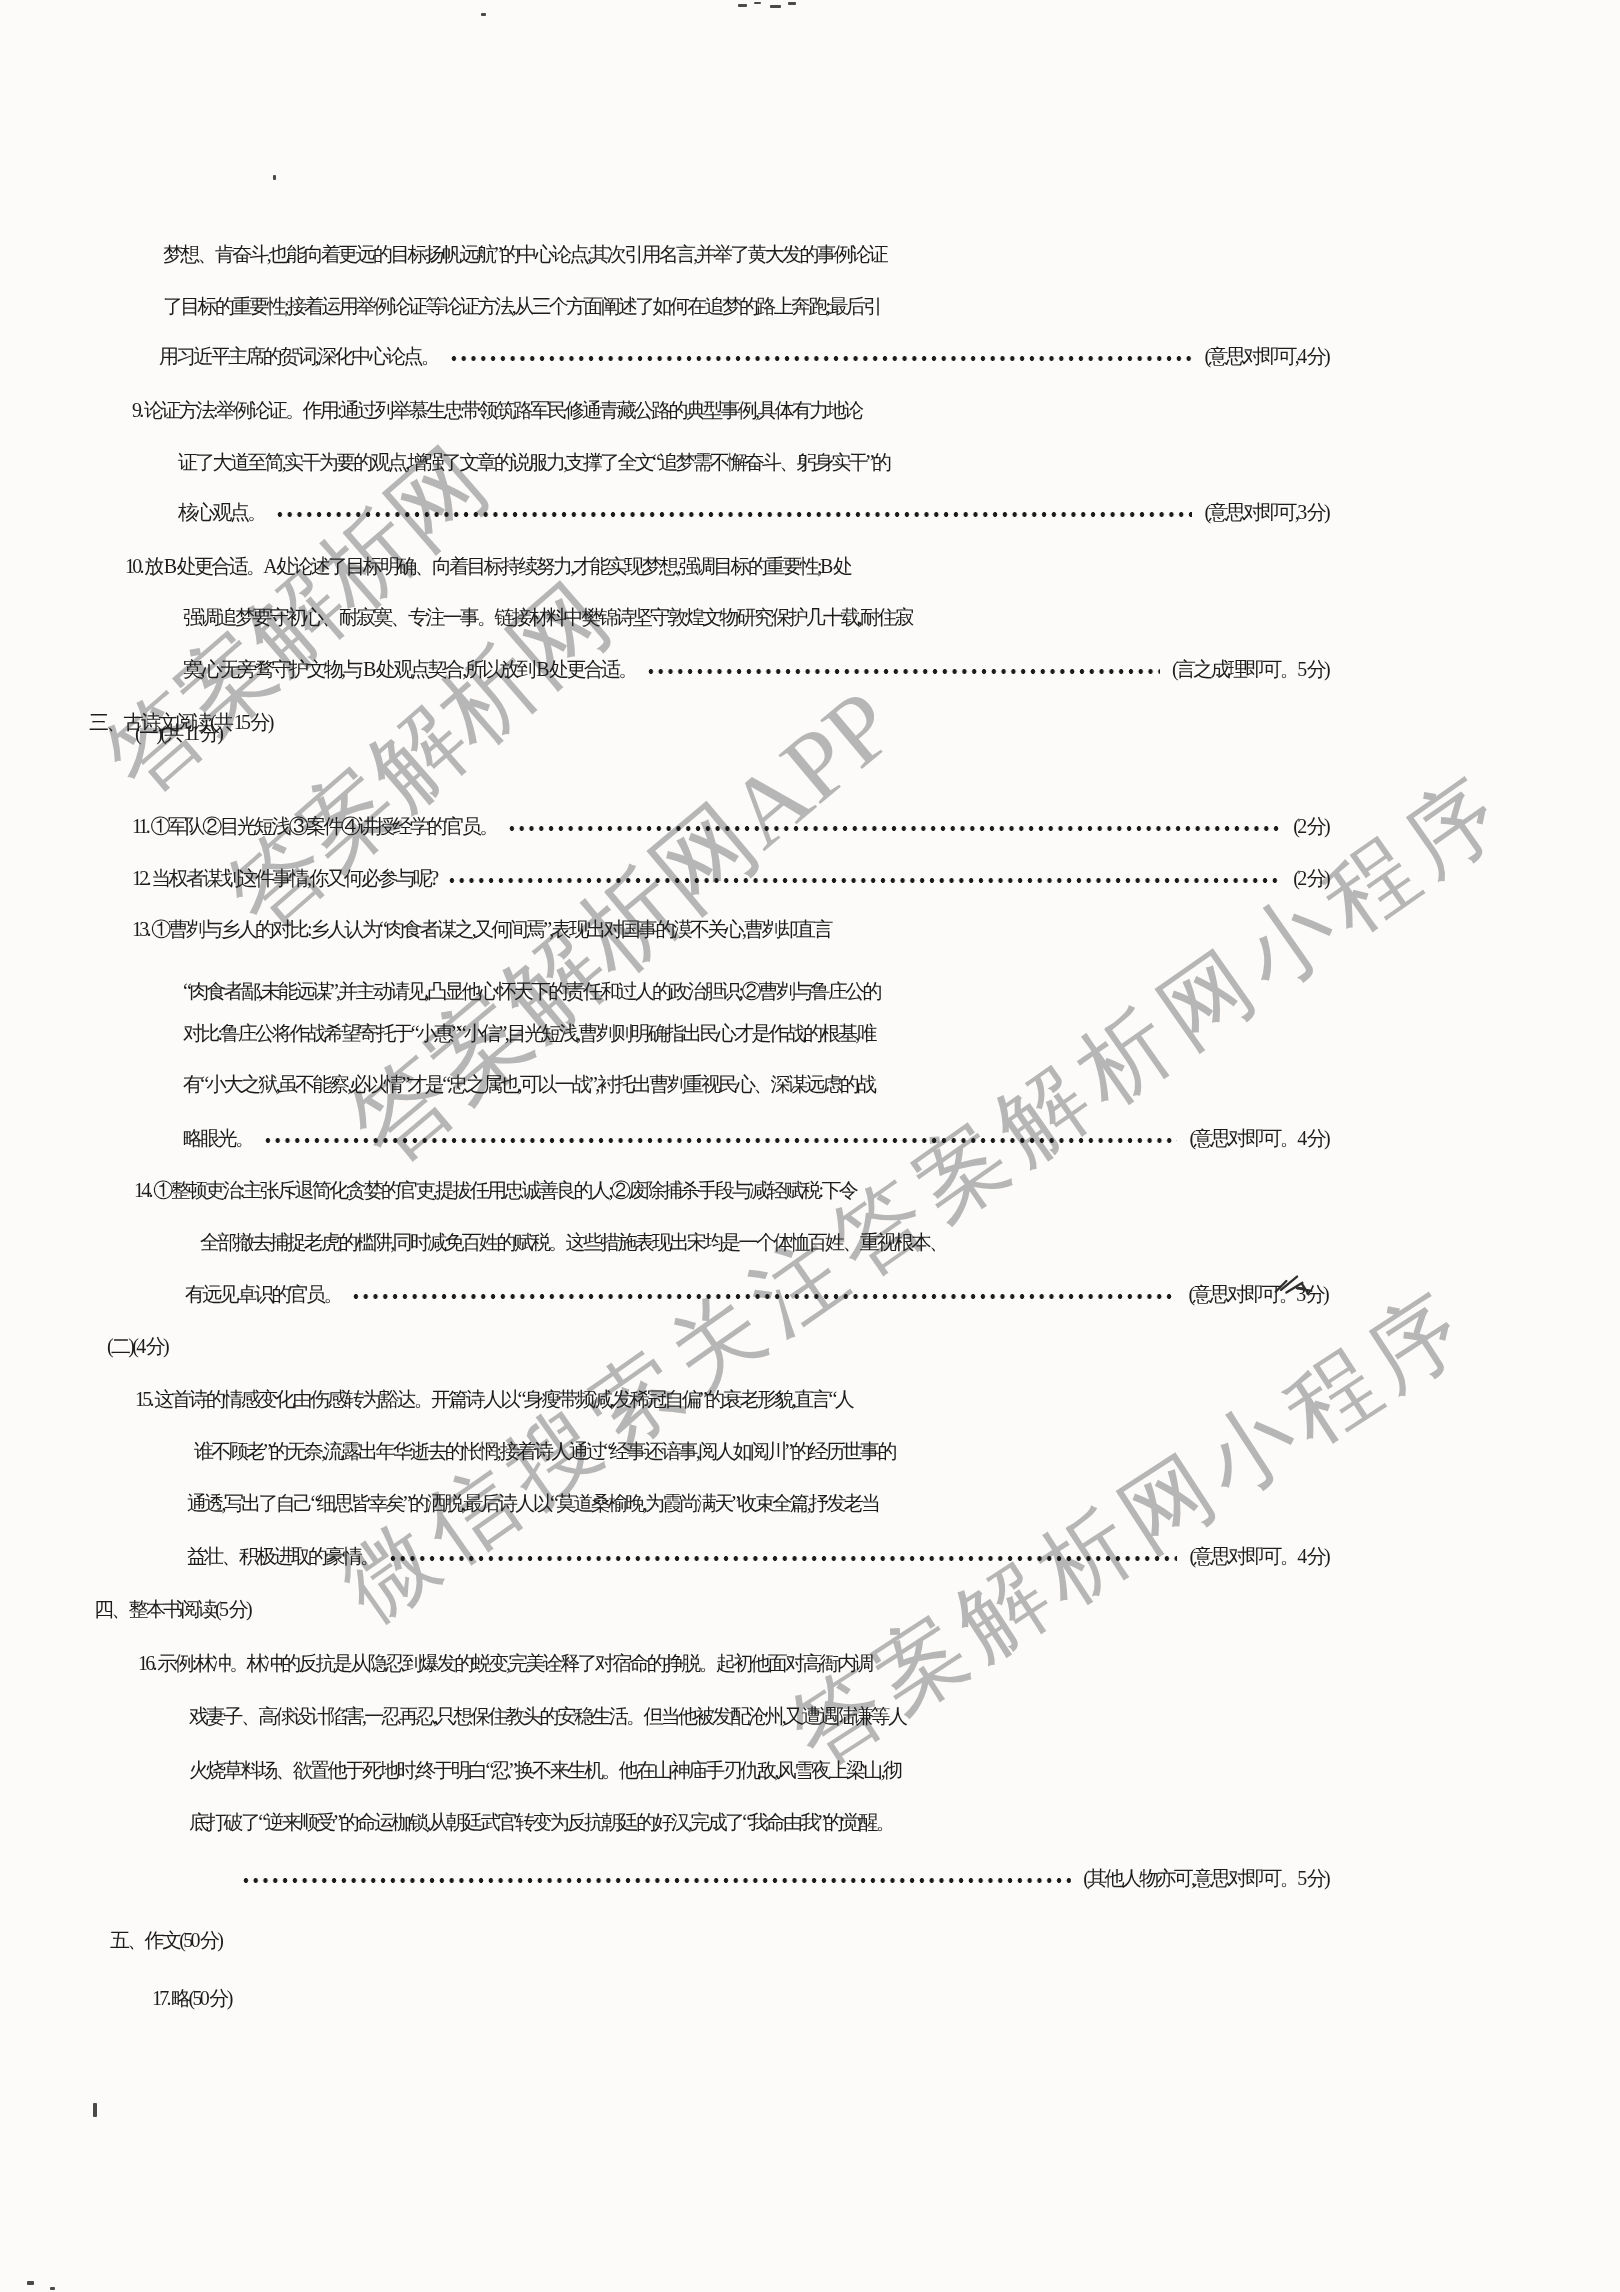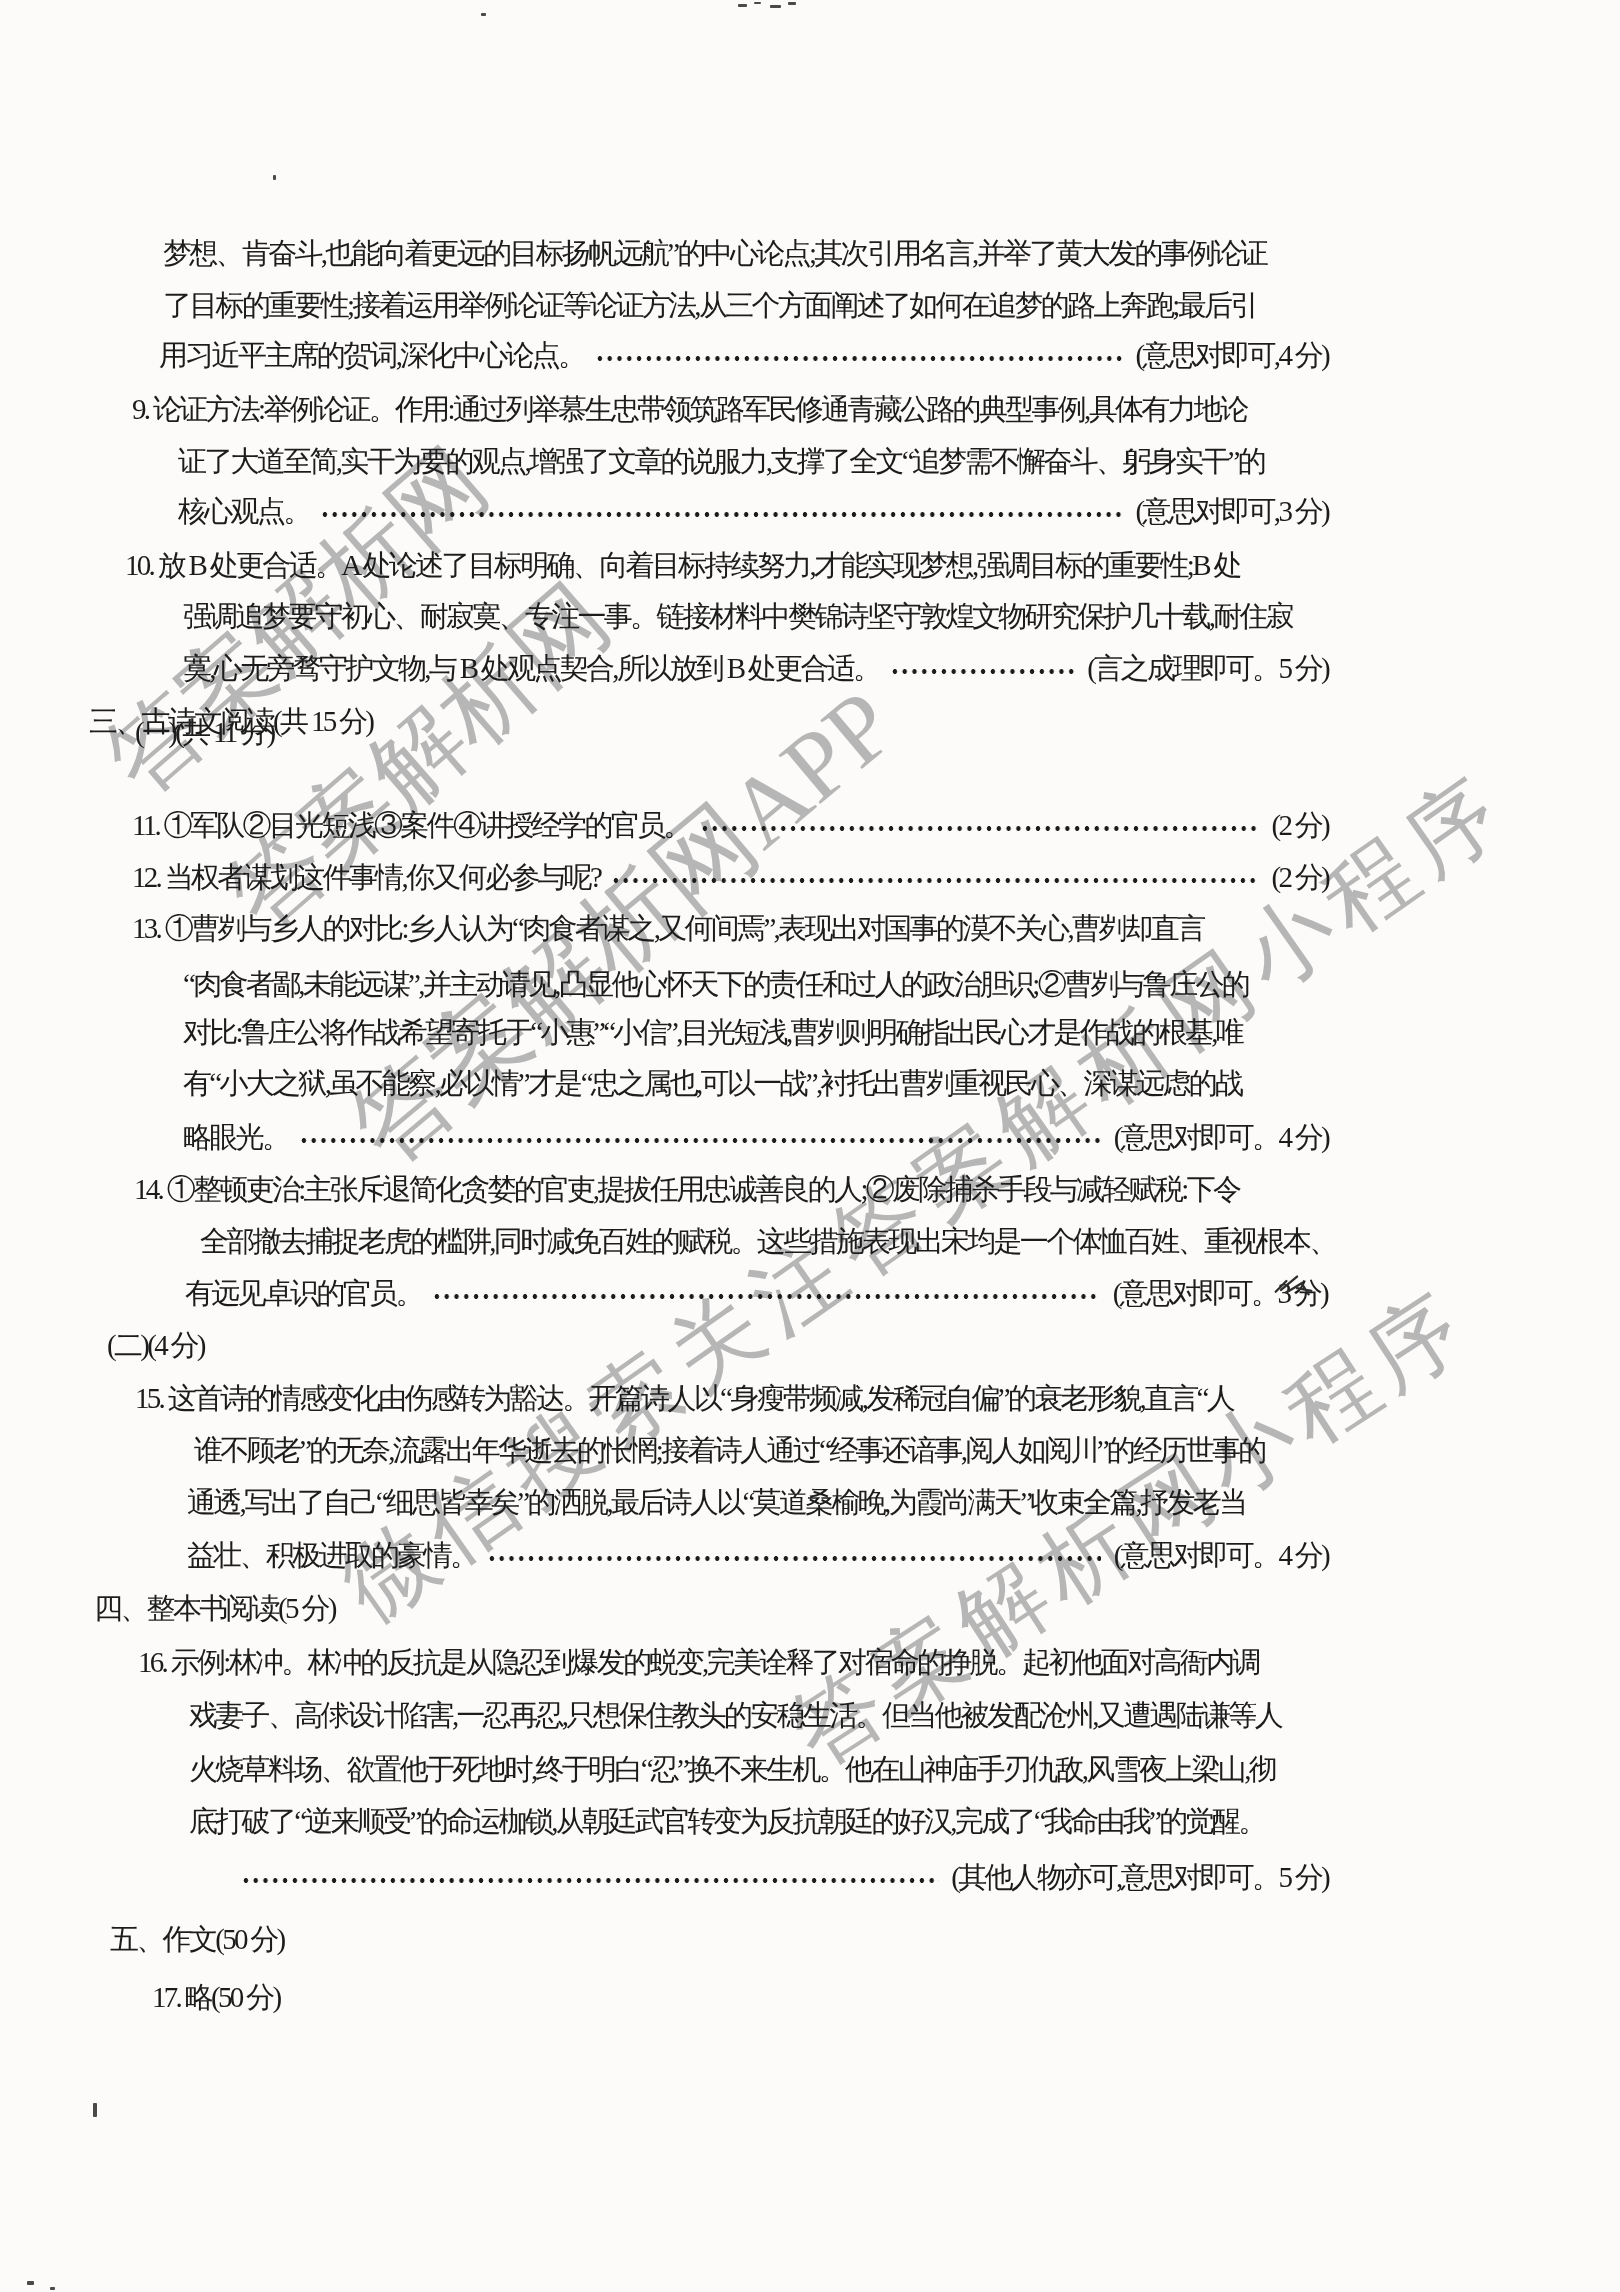--- a/index.html
+++ b/index.html
@@ -19,21 +19,21 @@
     opacity:.85;
     font-family:"Liberation Serif","DejaVu Serif",serif;
   }
   .text-layer{position:absolute;inset:0;z-index:2;}
   .line{
     position:absolute;
     height:48px;
     display:flex;
     align-items:center;
     white-space:nowrap;
-    font-size:29px;
+    font-size:20px;
     letter-spacing:-2.7px;
     font-family:Liberation Serif, serif;
   }
   .line .txt{white-space:pre;}
   .line .leader{
     flex:1 1 auto;
     height:10.7px;
     margin:5.3px 12.5px 0 10.7px;
     background-image:radial-gradient(circle,#1b1b1b 2px,rgba(0,0,0,0) 2.6px);
     background-size:9.8px 10.7px;

